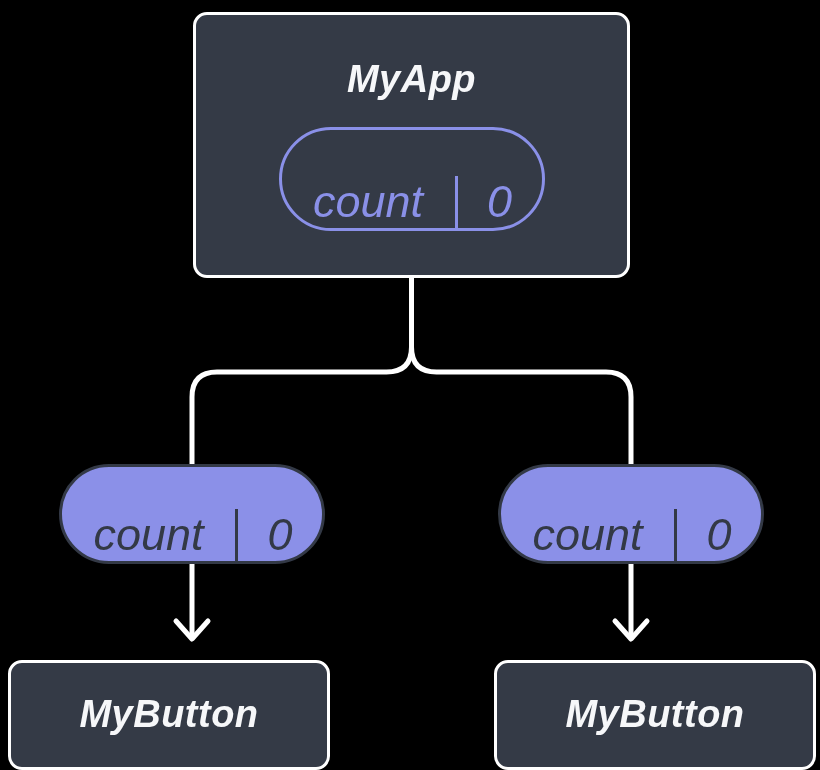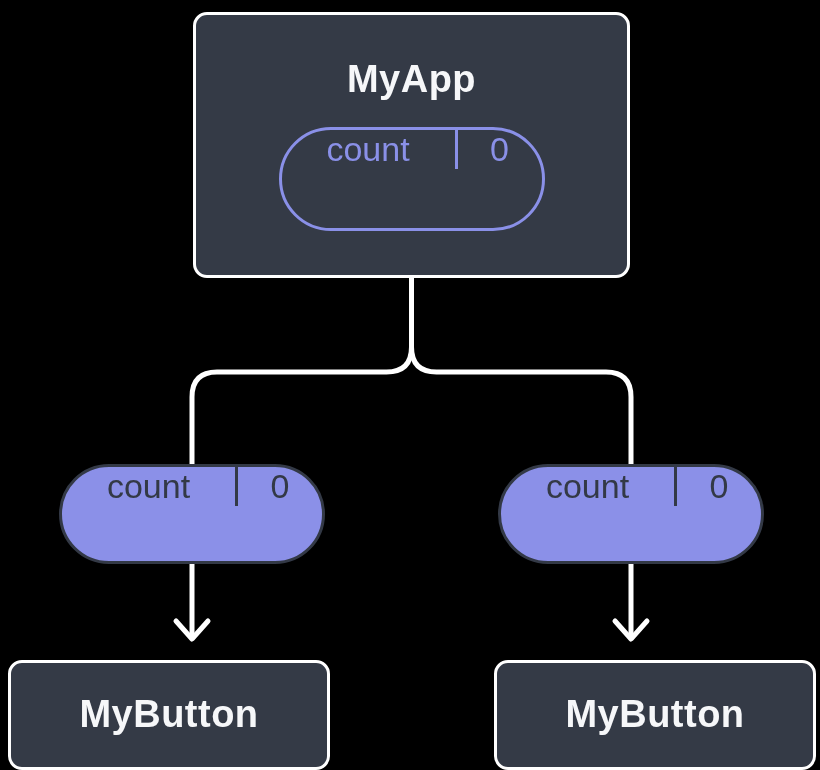--- a/index.html
+++ b/index.html
@@ -9,20 +9,21 @@
     width: 820px;
     height: 770px;
     overflow: hidden;
     font-family: "Liberation Sans", "DejaVu Sans", sans-serif;
   }
   .stage {
     position: relative;
     width: 820px;
     height: 770px;
     background: #000000;
+    font-style: italic;
   }
   .connectors {
     position: absolute;
     left: 0;
     top: 0;
     pointer-events: none;
   }
   .node {
     position: absolute;
     box-sizing: border-box;
@@ -51,24 +52,24 @@
   .node.child.right { left: 494px; }
   .node-title {
     font-size: 38px;
     font-weight: bold;
     letter-spacing: 0.5px;
     line-height: 1.1;
   }
   .pill {
     box-sizing: border-box;
     display: flex;
-    align-items: flex-start;
+    align-items: flex-end;
     border-radius: 60px;
     overflow: hidden;
-    font-size: 34px;
+    font-size: 45px;
   }
   .pill .pill-key,
   .pill .pill-value {
     display: flex;
     align-items: center;
     justify-content: center;
   }
   .pill .pill-key { width: 173px; }
   .pill .pill-value { flex: 1; }
   .pill.outline {

